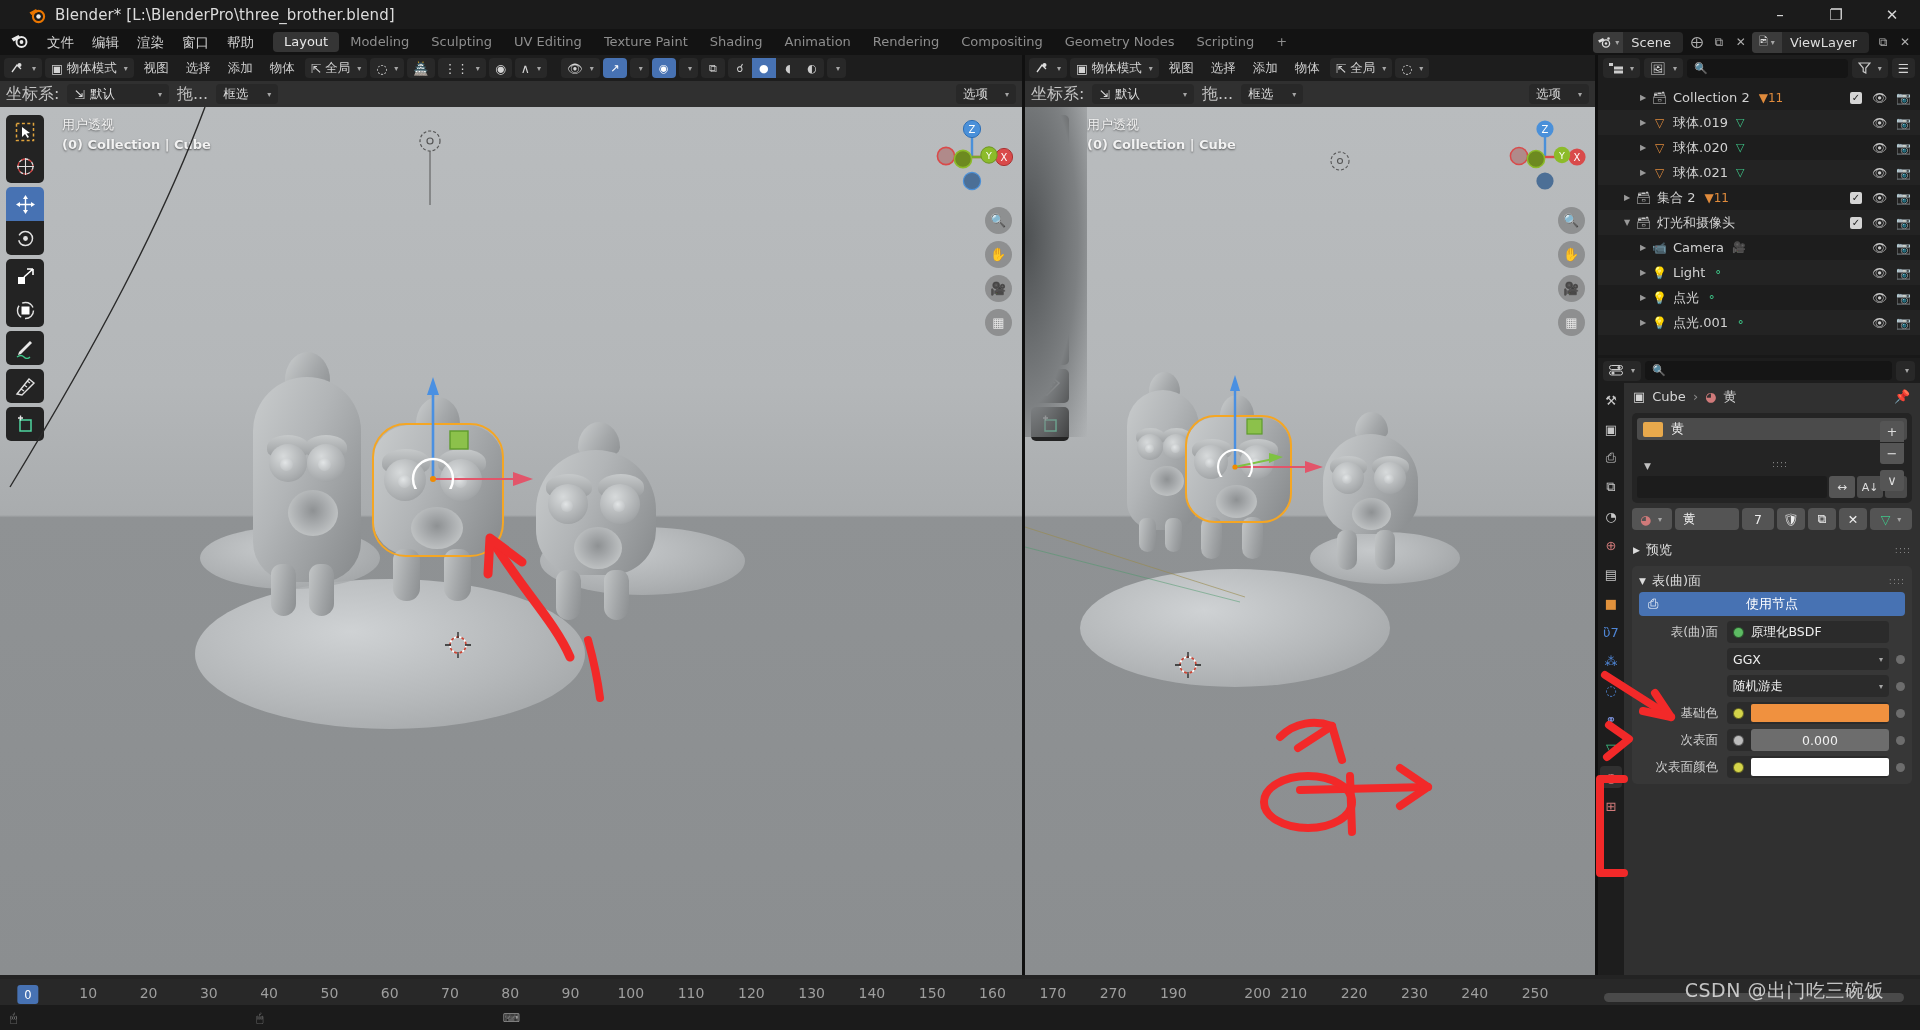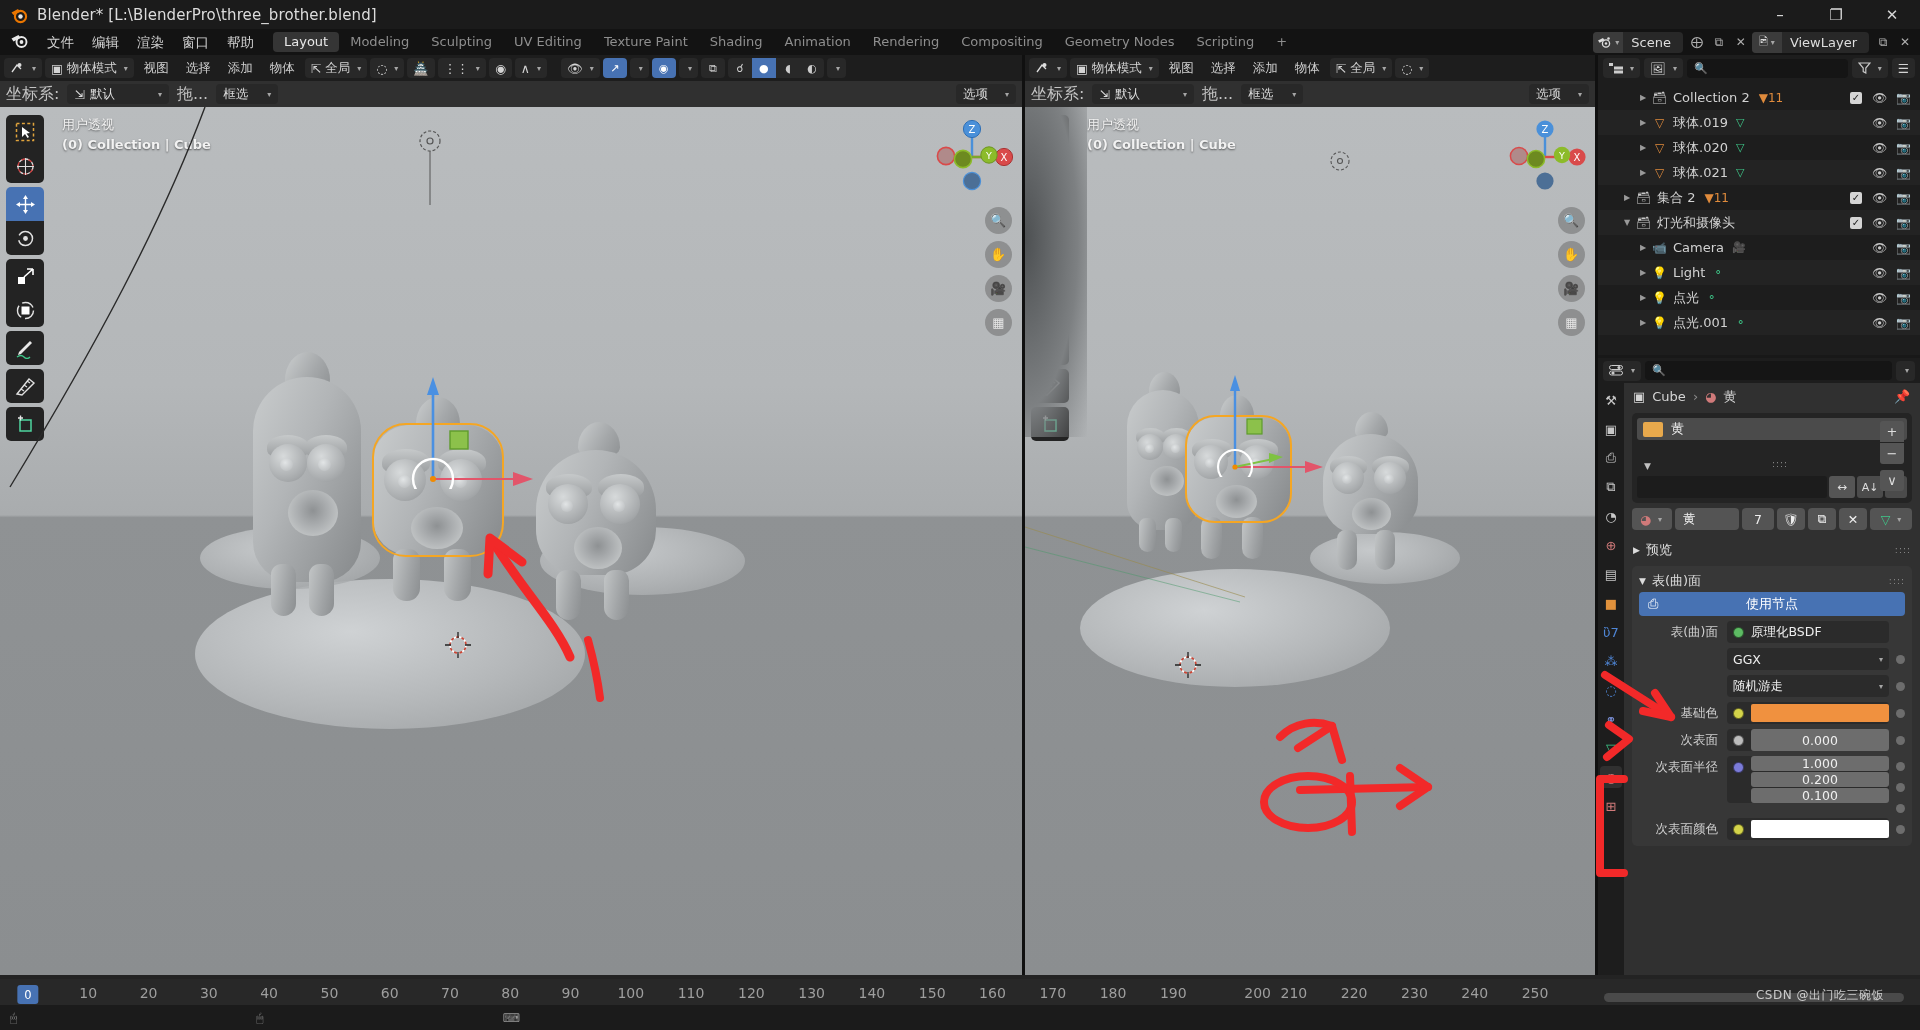--- a/index.html
+++ b/index.html
@@ -2,21 +2,21 @@
 <html><head>
 <meta charset="utf-8">
 <style>
   * { box-sizing: border-box; margin:0; padding:0; }
   html,body { width:1920px; height:1030px; overflow:hidden; background:#1d1d1d;
     font-family:"DejaVu Sans","Liberation Sans",sans-serif; }
   .app { position:relative; width:1920px; height:1030px; background:#181818; }
 
   
   .titlebar { height:29px; background:#1b1b1b; display:flex; align-items:center;
-    padding-left:10px; color:#dcdcdc; font-size:15px; }
+    padding-left:28px; color:#dcdcdc; font-size:15px; }
   .titlebar .blendlogo { width:18px;height:18px;margin-right:9px; position:relative; }
   .tb-title { letter-spacing:.1px; }
   .winbtns { margin-left:auto; display:flex; height:29px; }
   .winbtn { width:56px; height:29px; display:flex; align-items:center; justify-content:center;
     color:#d6d6d6; font-size:15px; }
 
   
   .menubar { height:26px; background:#131313; display:flex; align-items:center;
     padding-left:6px; font-size:13px; color:#b8b8b8; }
   .menubar .mlogo { width:20px; height:18px; margin:0 8px 0 4px; position:relative;}
@@ -186,21 +186,21 @@
      color:#eee; font-size:12.5px; }
   .tl-grp span { padding:0 9px; }
   .playgrp { display:flex; background:#3b3b3b; border-radius:4px; overflow:hidden; }
   .playgrp div { width:23px;height:20px; display:flex; align-items:center; justify-content:center;
      color:#e0e0e0; font-size:11px; }
 
   
   .statusbar { position:absolute; left:0; right:0; bottom:0; height:25px; background:#1b1b1b;
      display:flex; align-items:center; padding:0 10px; color:#9a9a9a; font-size:12px; gap:24px;}
   .watermark { position:absolute; right:36px; bottom:26px; color:rgba(255,255,255,.72);
-     font-size:12px; letter-spacing:.5px; pointer-events:none; }
+     font-size:19px; letter-spacing:.5px; pointer-events:none; }
 
   .sep-v { position:absolute; top:0; bottom:0; width:3px; background:#101010; }
 </style>
 </head>
 <body>
 
 <div class="app">
 
   <div class="titlebar">
     <div class="blendlogo">
@@ -1029,36 +1029,20 @@
 
           <div class="prop-row">
             <div class="prop-lbl">次表面</div>
             <div class="prop-ctl dark" style="padding:0 0 0 6px;">
               <span class="dot-sock" style="background:#bcbcbc"></span>
               <span class="numfld">0.000</span>
             </div>
             <span class="anim-dot"></span>
           </div>
 
-          <div class="prop-row" style="height:auto;align-items:flex-start;">
-            <div class="prop-lbl" style="line-height:22px;">次表面半径</div>
-            <div class="prop-ctl dark" style="padding:0 0 0 6px;height:auto;align-items:flex-start;padding-top:0;">
-              <span class="dot-sock" style="background:#7b7bd8;margin-top:6px;"></span>
-              <span class="numstack">
-                <span class="numfld">1.000</span>
-                <span class="numfld">0.200</span>
-                <span class="numfld">0.100</span>
-              </span>
-            </div>
-            <span style="display:flex;flex-direction:column;gap:12px;padding-top:6px;">
-              <span class="anim-dot" style="margin-left:7px"></span>
-              <span class="anim-dot" style="margin-left:7px"></span>
-              <span class="anim-dot" style="margin-left:7px"></span>
-            </span>
-          </div>
 
           <div class="prop-row">
             <div class="prop-lbl">次表面颜色</div>
             <div class="prop-ctl dark" style="padding:0 0 0 6px;">
               <span class="dot-sock" style="background:#d4d44a"></span>
               <span id="ssColorSwatch" style="flex: 1 1 0%; height: 18px; border-radius: 2px; background: rgb(255, 255, 255);"></span>
             </div>
             <span class="anim-dot"></span>
           </div>
         </div>
@@ -1142,21 +1126,21 @@
         <div class="tick" style="left: 510.24px;">80</div>
         <div class="tick" style="left: 570.52px;">90</div>
         <div class="tick" style="left: 630.8px;">100</div>
         <div class="tick" style="left: 691.08px;">110</div>
         <div class="tick" style="left: 751.36px;">120</div>
         <div class="tick" style="left: 811.64px;">130</div>
         <div class="tick" style="left: 871.92px;">140</div>
         <div class="tick" style="left: 932.2px;">150</div>
         <div class="tick" style="left: 992.48px;">160</div>
         <div class="tick" style="left: 1052.76px;">170</div>
-        <div class="tick" style="left: 1113.04px;">180</div>
+        <div class="tick" style="left: 1113.04px;">270</div>
         <div class="tick" style="left: 1173.32px;">190</div>
         <div class="tick" style="left: 1233.6px; margin-left: 24px;">200</div>
         <div class="tick" style="left: 1293.88px;">210</div>
         <div class="tick" style="left: 1354.16px;">220</div>
         <div class="tick" style="left: 1414.44px;">230</div>
         <div class="tick" style="left: 1474.72px;">240</div>
         <div class="tick" style="left: 1535px;">250</div>
         <div style="position: absolute; right: 16px; bottom: 3px; width: 300px; height: 9px; background: rgb(74, 74, 74); border-radius: 5px;"></div>
       </div>
   </div>

